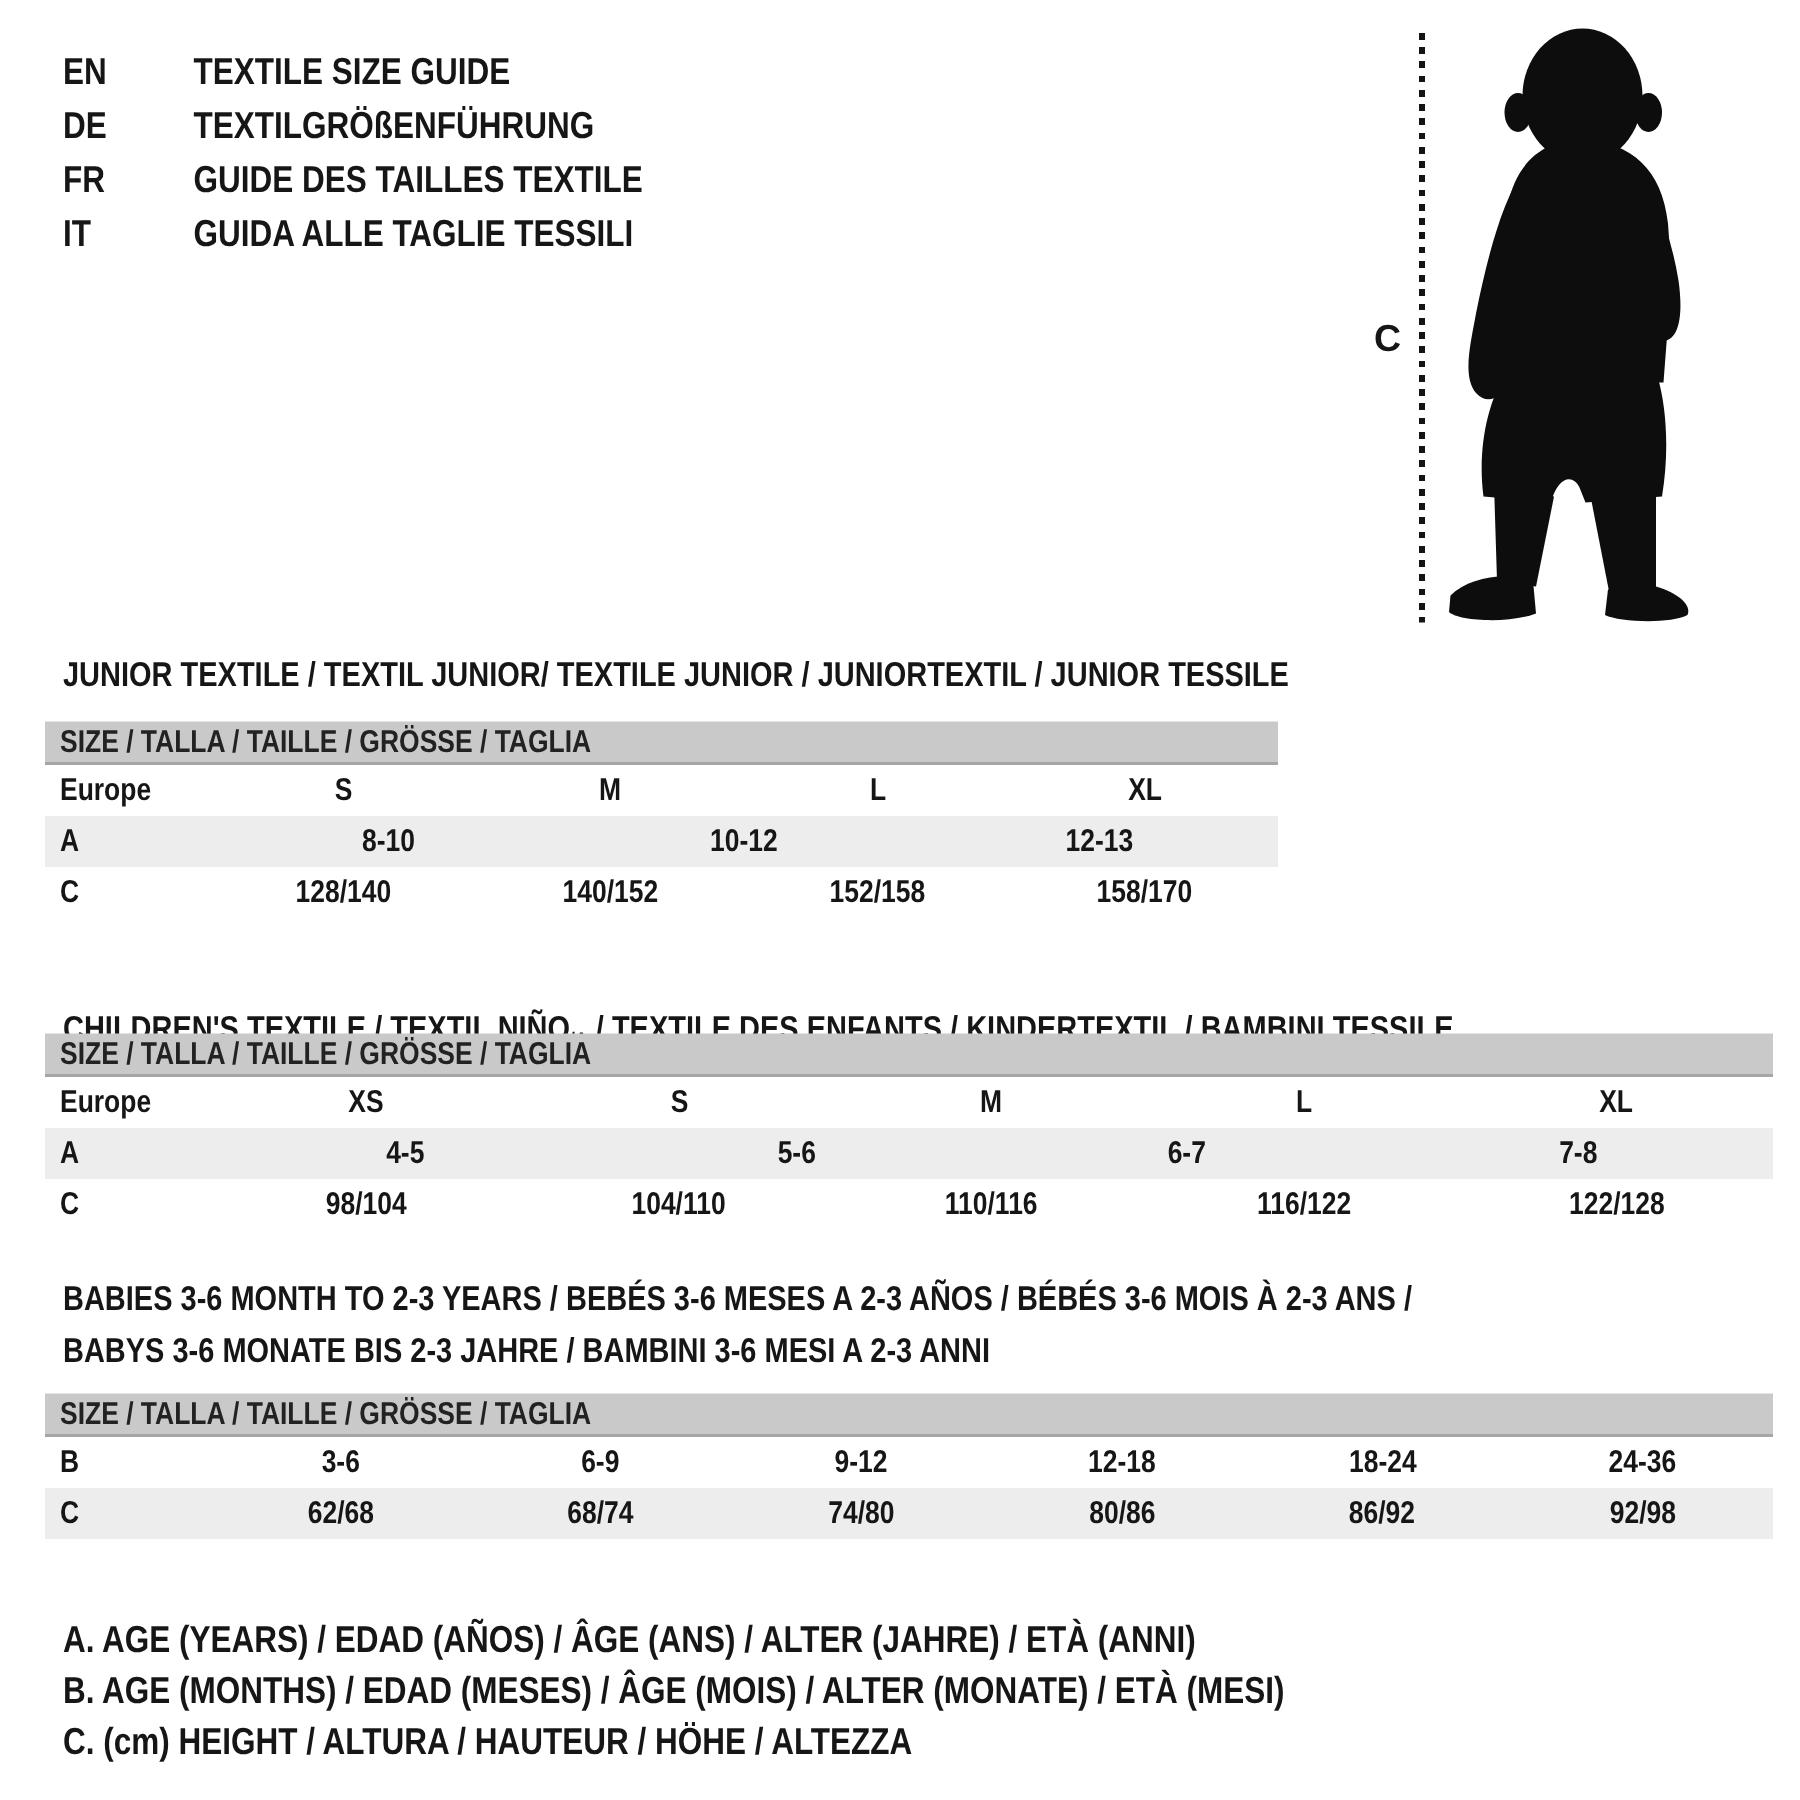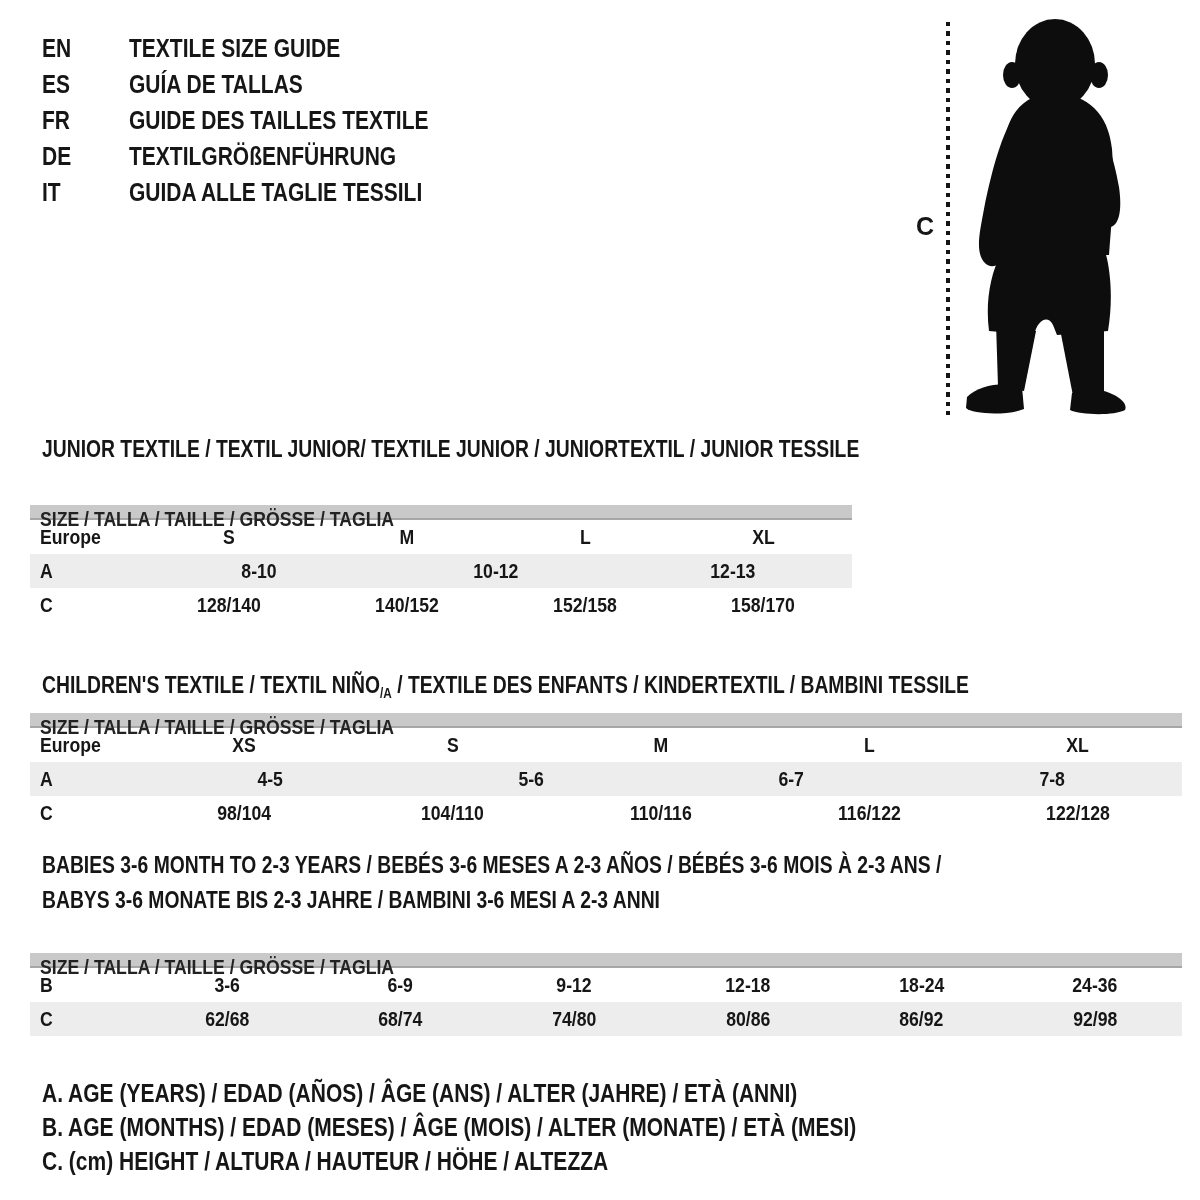--- a/index.html
+++ b/index.html
@@ -30,22 +30,22 @@
   .baby-svg { left:958px; top:16px; }
 
   
   .sec-title { font-size:23px; line-height:26px; }
   .sub-a { font-size:14px; vertical-align:-5px; }
 
   
   .size-table { position:absolute; left:30px; }
   .size-bar {
     background:#c9c9c9; border-bottom:2px solid #a6a6a6;
-    height:15px; line-height:28px; padding-left:10px;
-    font-size:21px; color:#222222;margin-top:24px;
+    height:29px; line-height:28px; padding-left:10px;
+    font-size:21px; color:#222222;
   }
   .trow { display:flex; height:34px; line-height:34px; font-size:21px; }
   .trow.shaded { background:#ededed; }
   .tlabel { width:110px; padding-left:10px; text-align:left; }
   .tcell { flex:1; text-align:center; }
 
   
   .legend { left:42px; top:1076px; font-size:25px; }
   .legend-line { height:34px; line-height:34px; }
 </style>
@@ -53,30 +53,26 @@
 <body>
 
 <div>
 
   <div class="abs lang-list">
     <div class="lang-row">
       <span class="lang-code"><span class="cx cx-l">EN</span></span>
       <span class="cx cx-l">TEXTILE SIZE GUIDE</span>
     </div>
     <div class="lang-row">
-      <span class="lang-code"><span class="cx cx-l">ES</span></span>
-      <span class="cx cx-l">GUÍA DE TALLAS</span>
+      <span class="lang-code"><span class="cx cx-l">DE</span></span>
+      <span class="cx cx-l">TEXTILGRÖßENFÜHRUNG</span>
     </div>
     <div class="lang-row">
       <span class="lang-code"><span class="cx cx-l">FR</span></span>
       <span class="cx cx-l">GUIDE DES TAILLES TEXTILE</span>
-    </div>
-    <div class="lang-row">
-      <span class="lang-code"><span class="cx cx-l">DE</span></span>
-      <span class="cx cx-l">TEXTILGRÖßENFÜHRUNG</span>
     </div>
     <div class="lang-row">
       <span class="lang-code"><span class="cx cx-l">IT</span></span>
       <span class="cx cx-l">GUIDA ALLE TAGLIE TESSILI</span>
     </div>
   </div>
 
   <div class="abs measure-line"></div>
   <div class="abs measure-c">C</div>
   <svg class="abs baby-svg" width="184" height="400" viewBox="0 0 184 398" fill="#0d0d0d" xmlns="http://www.w3.org/2000/svg">

